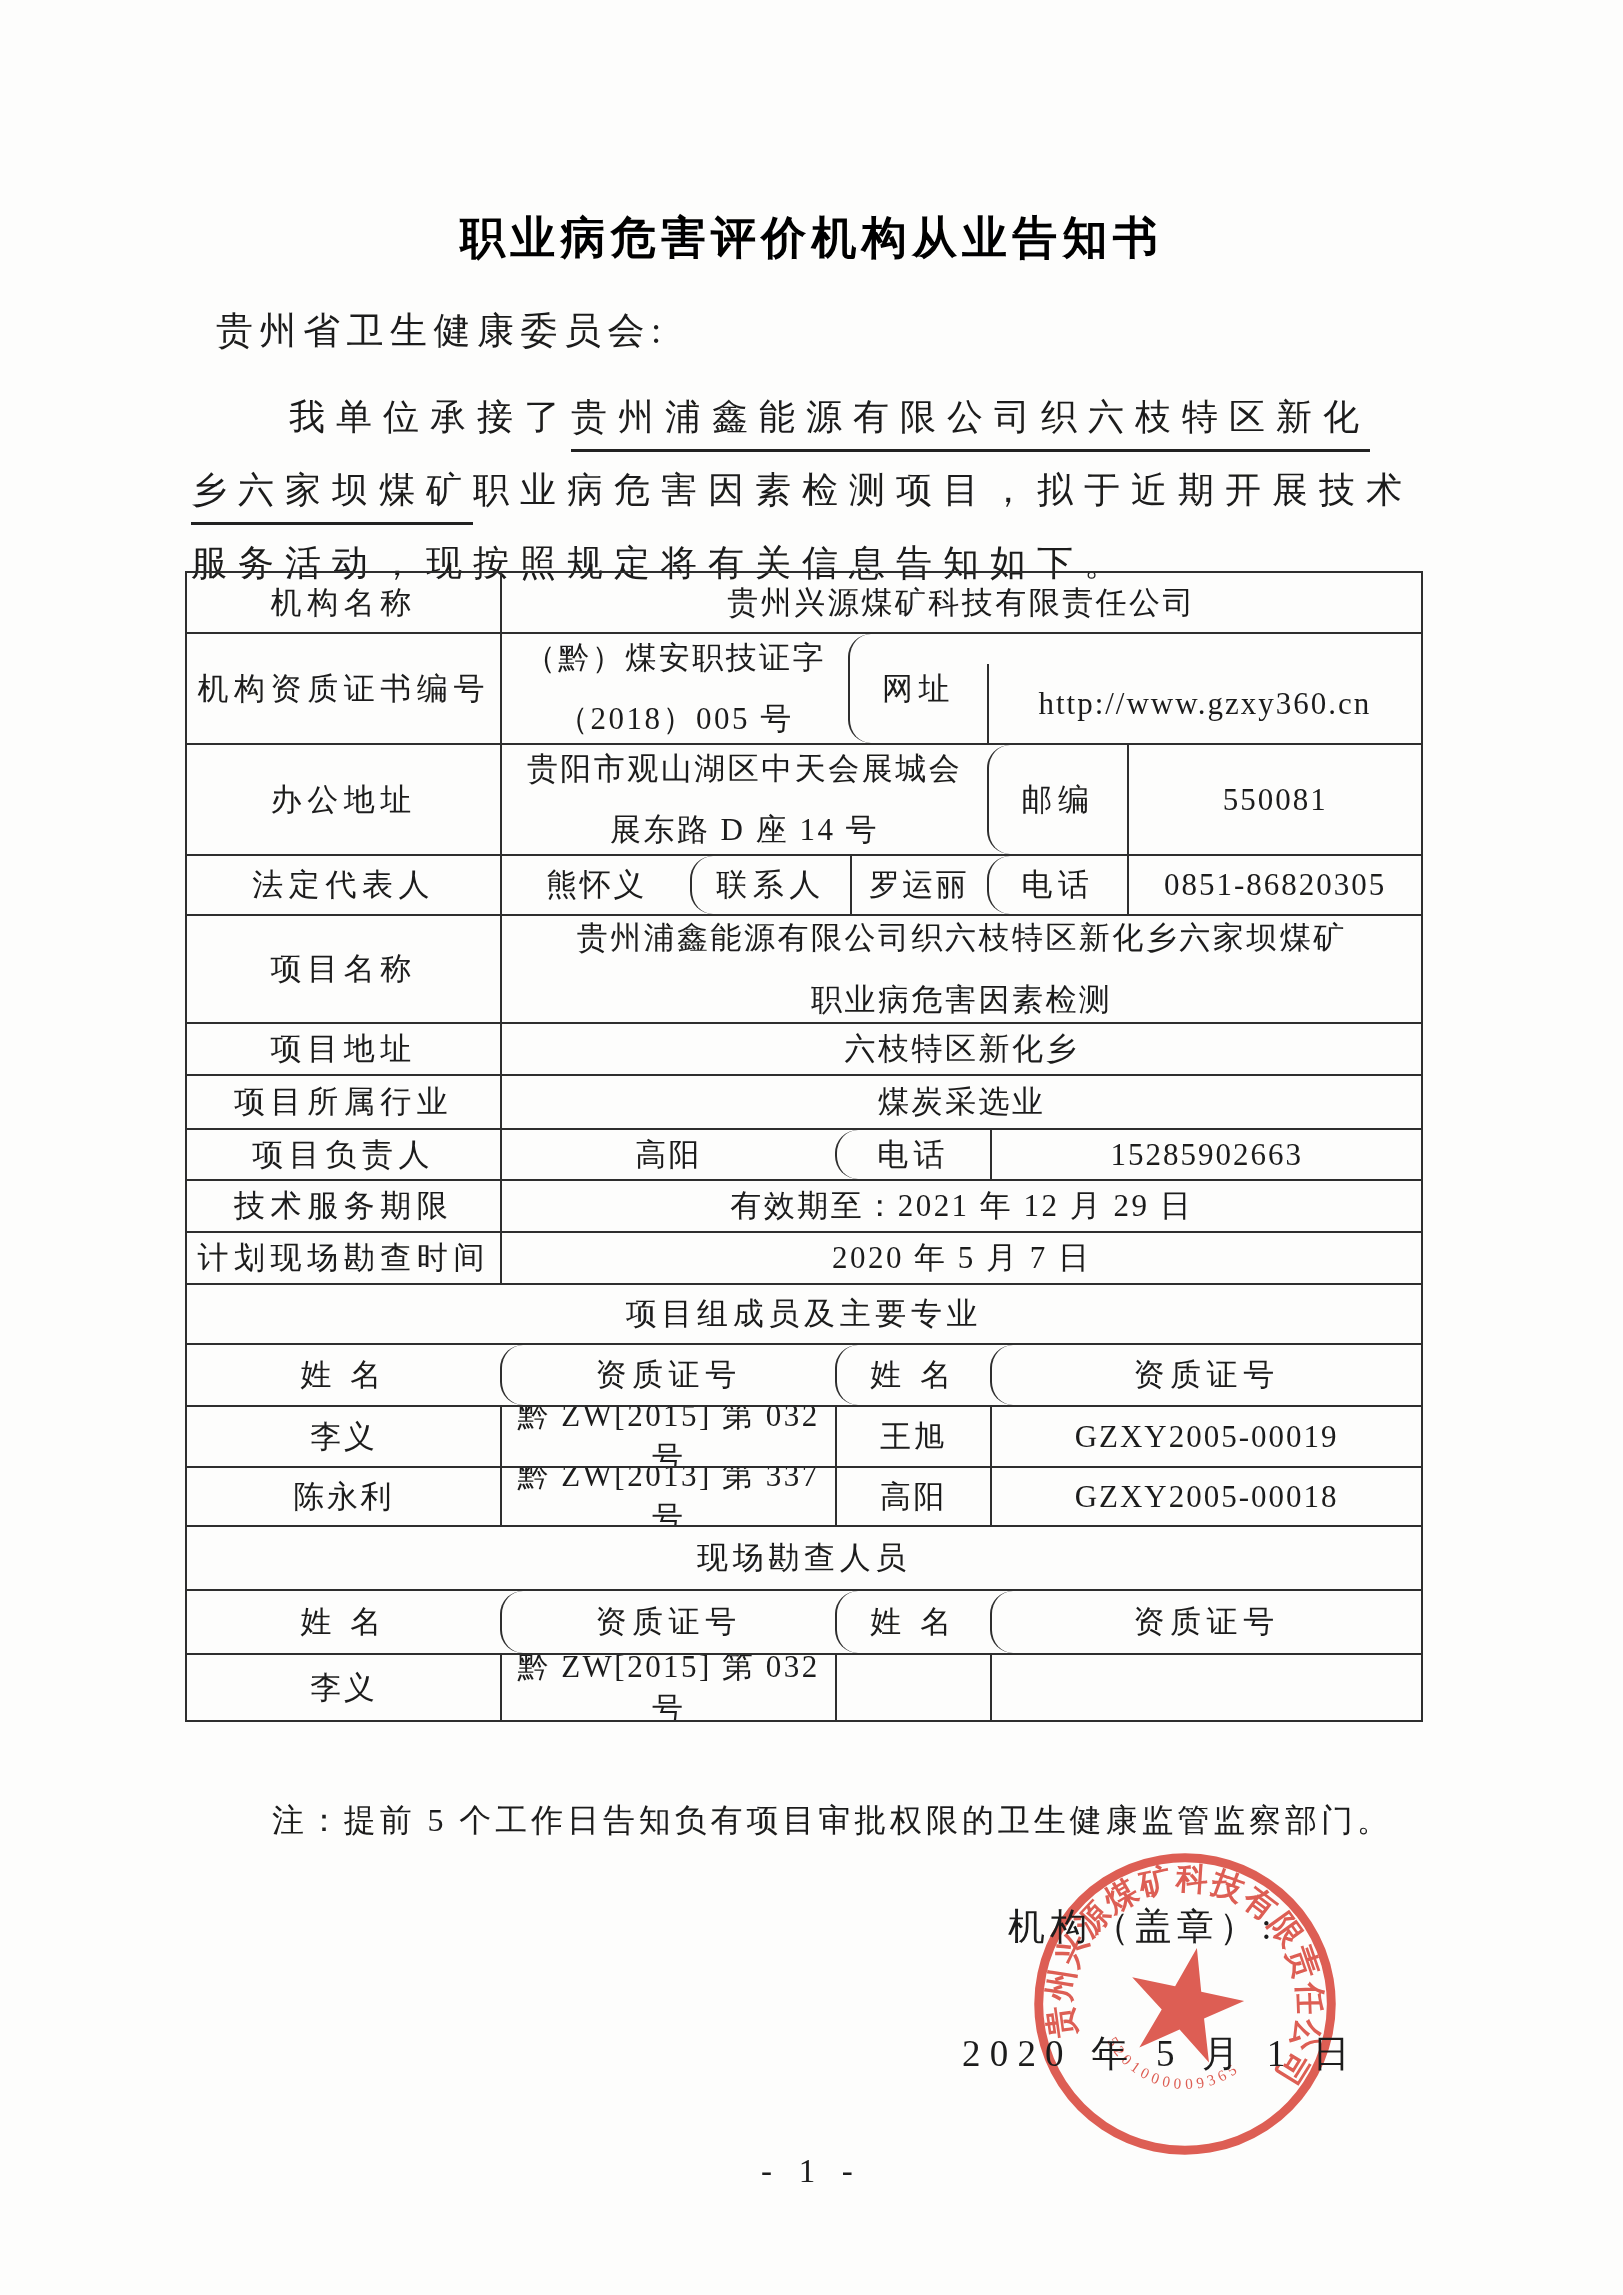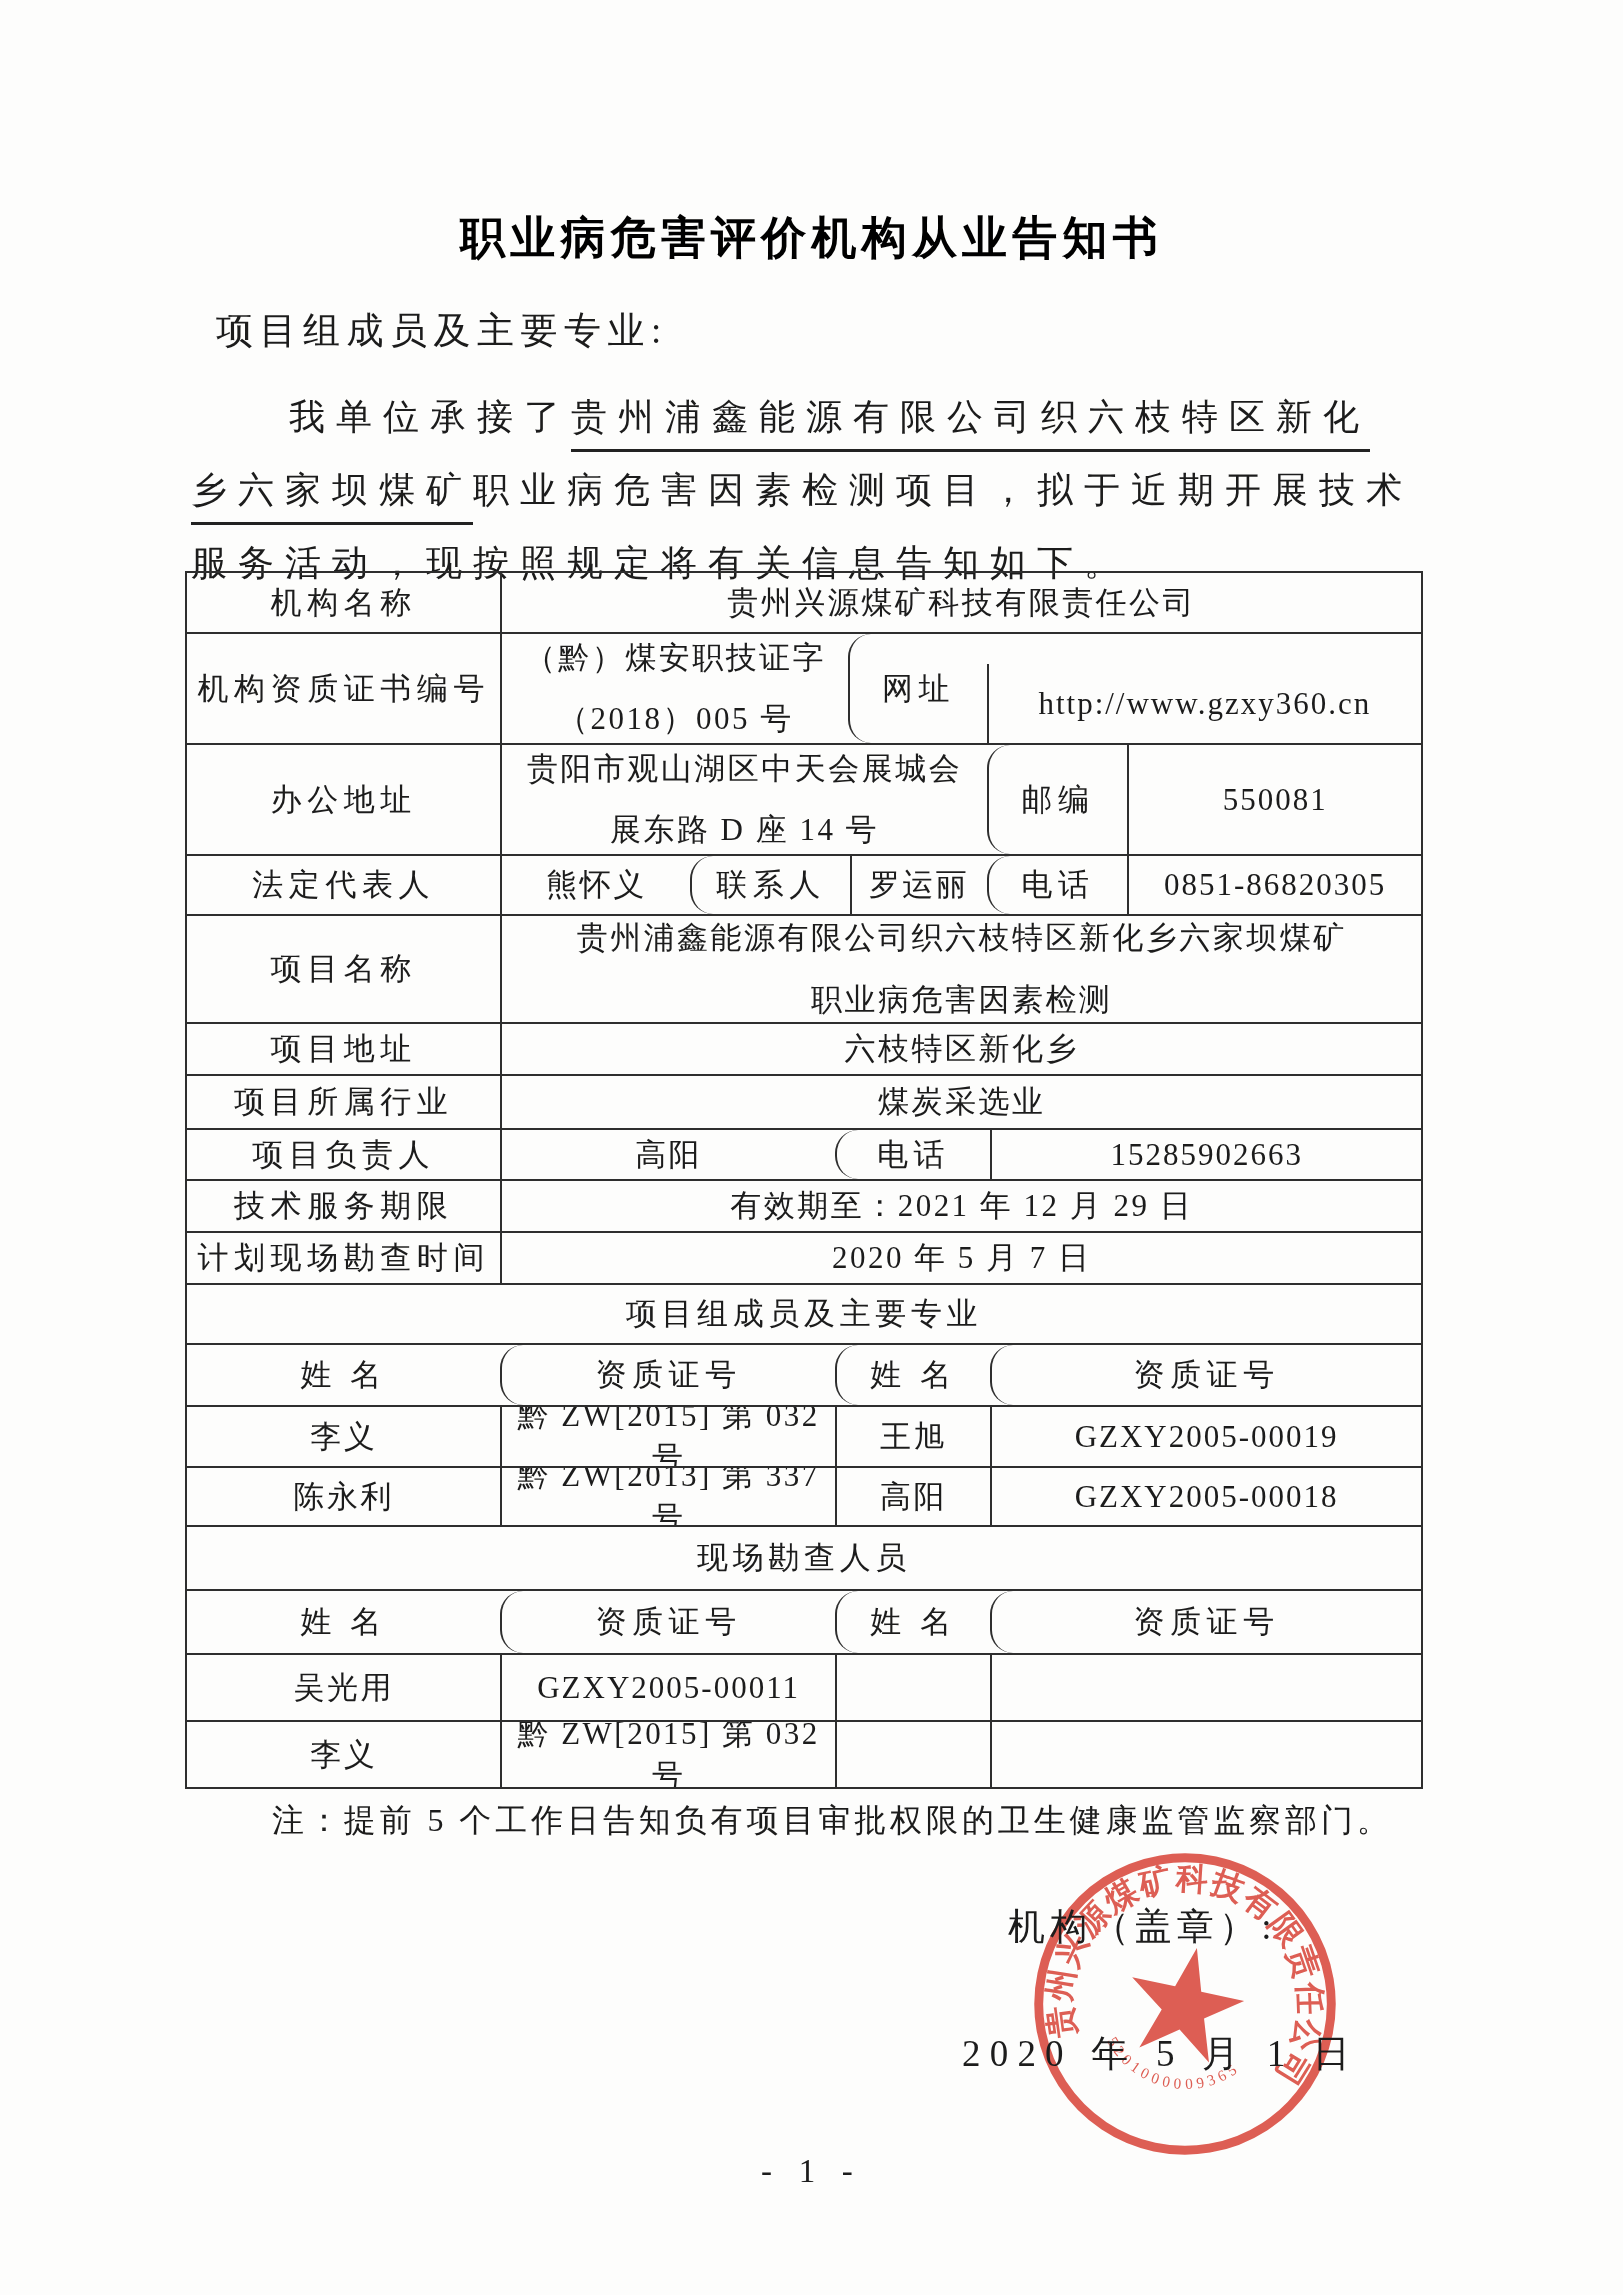--- a/index.html
+++ b/index.html
@@ -90,21 +90,21 @@
     font-size:33px;letter-spacing:9.2px;
   }
 </style>
 </head>
 <body>
 
 <div class="page">
 
   <div class="title">职业病危害评价机构从业告知书</div>
 
-  <div class="salutation">项目组成员及主要专业:</div>
+  <div class="salutation">贵州省卫生健康委员会:</div>
 
   <div class="para">
     <div class="pline pline1"><span>我单位承接了</span><span class="u">贵州浦鑫能源有限公司织六枝特区新化</span></div>
     <div class="pline"><span class="u">乡六家坝煤矿</span><span>职业病危害因素检测项目，拟于近期开展技术</span></div>
     <div class="pline">服务活动，现按照规定将有关信息告知如下。</div>
   </div>
 
   <div class="tbl">
 
     <div class="row" style="height:59px">
@@ -205,26 +205,20 @@
       <div class="c w100 sect">现场勘查人员</div>
     </div>
 
     <div class="row" style="height:64px">
       <div class="c wL lab">姓  名</div>
       <div class="c wD2 lab">资质证号</div>
       <div class="c wD3 lab">姓  名</div>
       <div class="c wD4 lab">资质证号</div>
     </div>
 
-    <div class="row" style="height:67px">
-      <div class="c wL val">吴光用</div>
-      <div class="c wD2 lat">GZXY2005-00011</div>
-      <div class="c wD3 val"></div>
-      <div class="c wD4 val"></div>
-    </div>
 
     <div class="row" style="height:67px">
       <div class="c wL val">李义</div>
       <div class="c wD2 val">黔 ZW[2015] 第 032 号</div>
       <div class="c wD3 val"></div>
       <div class="c wD4 val"></div>
     </div>
 
   </div>
 

